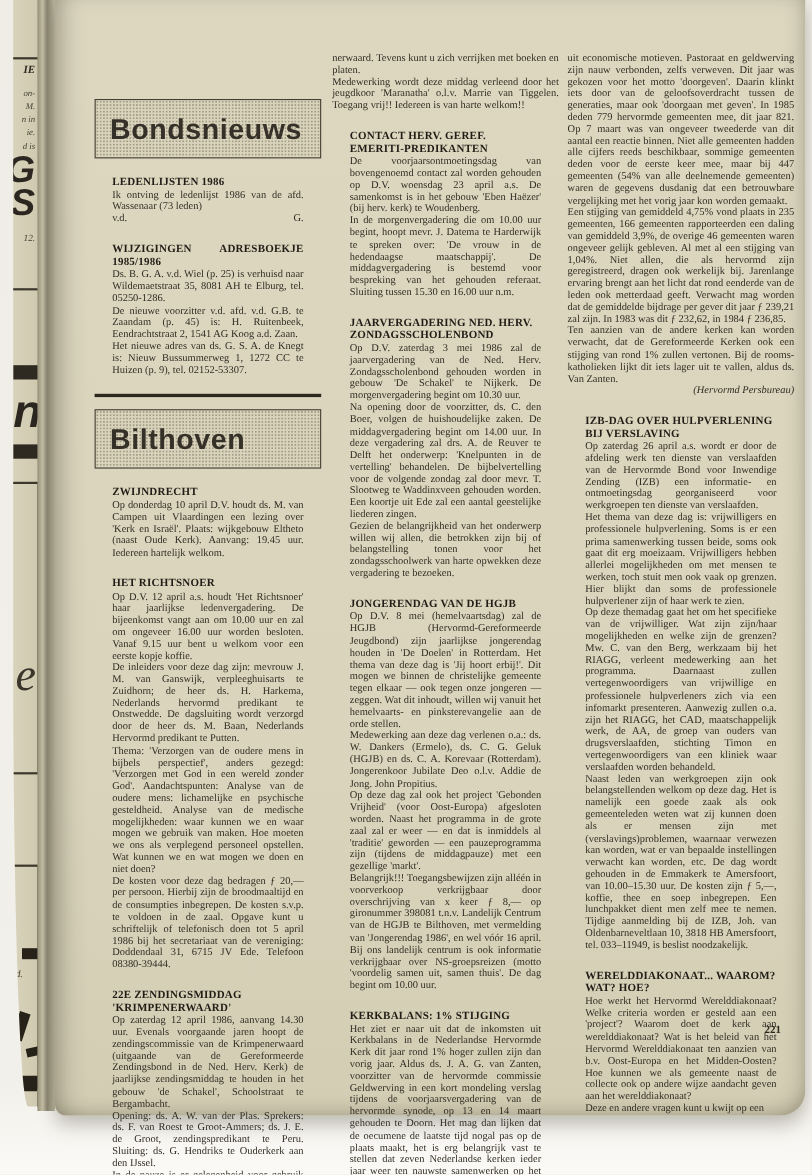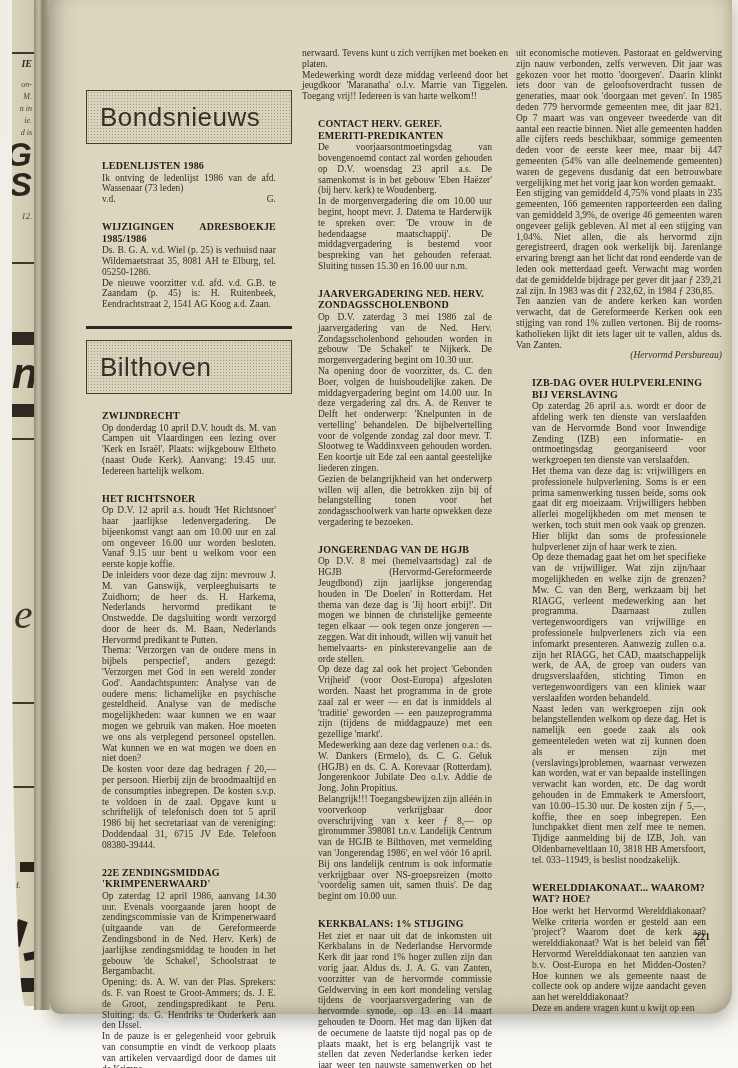--- a/index.html
+++ b/index.html
@@ -34,21 +34,21 @@
 
   .col{position:absolute;width:206px;font-size:9.5px;line-height:10.8px;color:#322d24;text-align:justify;}
   .col p{margin:0;}
   .col .article{margin:16px;}
   .col h3{font-size:10px;line-height:11.6px;margin:7px 0 1px;color:#211d16;letter-spacing:.2px;white-space:pre-line;}
   .col1{left:36px;top:90px;}
   .col2{left:252px;top:48px;}
   .col3{left:466px;top:48px;}
 
   .banner{height:52px;margin:0 0 11px;border:1px solid #433e30;display:flex;align-items:center;background-color:#d9d3bb;background-image:radial-gradient(rgba(96,90,70,.45) .75px,transparent .8px);background-size:3px 3px;}
-  .banner span{font-family:"Liberation Sans",sans-serif;font-size:26px;color:#363128;padding-left:13px;letter-spacing:.5px;}
+  .banner span{font-family:"Liberation Sans",sans-serif;font-size:26px;color:#363128;padding-left:13px;letter-spacing:.5px;font-weight:bold;}
   .rule{height:3px;background:#2c2820;margin:10px 0 11px;}
   .split-line{display:flex;justify-content:space-between;}
   .credit{text-align:right;font-style:italic;}
   .page-number{position:absolute;right:22px;top:931px;font-weight:bold;font-size:10px;color:#2b2720;}
 </style>
 </head>
 <body>
 
 <div class="scan">
 
@@ -89,20 +89,21 @@
           <p>Ik ontving de ledenlijst 1986 van de afd. Wassenaar (73 leden)</p>
           <div class="split-line">
             <span>v.d.</span>
             <span>G.</span>
           </div>
         </section>
         <section class="article">
           <h3>WIJZIGINGEN ADRESBOEKJE 1985/1986</h3>
           <p>Ds. B. G. A. v.d. Wiel (p. 25) is verhuisd naar Wildemaetstraat 35, 8081 AH te Elburg, tel. 05250-1286.</p>
           <p>De nieuwe voorzitter v.d. afd. v.d. G.B. te Zaandam (p. 45) is: H. Ruitenbeek, Eendrachtstraat 2, 1541 AG Koog a.d. Zaan.</p>
+          <p>Het nieuwe adres van ds. G. S. A. de Knegt is: Nieuw Bussummerweg 1, 1272 CC te Huizen (p. 9), tel. 02152-53307.</p>
         </section>
         <div class="rule"></div>
         <div class="banner">
           <span>Bilthoven</span>
         </div>
         <section class="article">
           <h3>ZWIJNDRECHT</h3>
           <p>Op donderdag 10 april D.V. houdt ds. M. van Campen uit Vlaardingen een lezing over 'Kerk en Israël'. Plaats: wijkgebouw Eltheto (naast Oude Kerk). Aanvang: 19.45 uur. Iedereen hartelijk welkom.</p>
         </section>
         <section class="article">
@@ -132,22 +133,22 @@
         <section class="article">
           <h3>JAARVERGADERING NED. HERV.
 ZONDAGSSCHOLENBOND</h3>
           <p>Op D.V. zaterdag 3 mei 1986 zal de jaarvergadering van de Ned. Herv. Zondagsscholenbond gehouden worden in gebouw 'De Schakel' te Nijkerk. De morgenvergadering begint om 10.30 uur.</p>
           <p>Na opening door de voorzitter, ds. C. den Boer, volgen de huishoudelijke zaken. De middagvergadering begint om 14.00 uur. In deze vergadering zal drs. A. de Reuver te Delft het onderwerp: 'Knelpunten in de vertelling' behandelen. De bijbelvertelling voor de volgende zondag zal door mevr. T. Slootweg te Waddinxveen gehouden worden. Een koortje uit Ede zal een aantal geestelijke liederen zingen.</p>
           <p>Gezien de belangrijkheid van het onderwerp willen wij allen, die betrokken zijn bij of belangstelling tonen voor het zondagsschoolwerk van harte opwekken deze vergadering te bezoeken.</p>
         </section>
         <section class="article">
           <h3>JONGERENDAG VAN DE HGJB</h3>
           <p>Op D.V. 8 mei (hemelvaartsdag) zal de HGJB (Hervormd-Gereformeerde Jeugdbond) zijn jaarlijkse jongerendag houden in 'De Doelen' in Rotterdam. Het thema van deze dag is 'Jij hoort erbij!'. Dit mogen we binnen de christelijke gemeente tegen elkaar — ook tegen onze jongeren — zeggen. Wat dit inhoudt, willen wij vanuit het hemelvaarts- en pinksterevangelie aan de orde stellen.</p>
+          <p>Medewerking aan deze dag verlenen o.a.: ds. W. Dankers (Ermelo), ds. C. G. Geluk (HGJB) en ds. C. A. Korevaar (Rotterdam). Jongerenkoor Jubilate Deo o.l.v. Addie de Jong. John Propitius.</p>
           <p>Op deze dag zal ook het project 'Gebonden Vrijheid' (voor Oost-Europa) afgesloten worden. Naast het programma in de grote zaal zal er weer — en dat is inmiddels al 'traditie' geworden — een pauzeprogramma zijn (tijdens de middagpauze) met een gezellige 'markt'.</p>
-          <p>Medewerking aan deze dag verlenen o.a.: ds. W. Dankers (Ermelo), ds. C. G. Geluk (HGJB) en ds. C. A. Korevaar (Rotterdam). Jongerenkoor Jubilate Deo o.l.v. Addie de Jong. John Propitius.</p>
           <p>Belangrijk!!! Toegangsbewijzen zijn alléén in voorverkoop verkrijgbaar door overschrijving van x keer ƒ 8,— op gironummer 398081 t.n.v. Landelijk Centrum van de HGJB te Bilthoven, met vermelding van 'Jongerendag 1986', en wel vóór 16 april. Bij ons landelijk centrum is ook informatie verkrijgbaar over NS-groepsreizen (motto 'voordelig samen uit, samen thuis'. De dag begint om 10.00 uur.</p>
         </section>
         <section class="article">
           <h3>KERKBALANS: 1% STIJGING</h3>
           <p>Het ziet er naar uit dat de inkomsten uit Kerkbalans in de Nederlandse Hervormde Kerk dit jaar rond 1% hoger zullen zijn dan vorig jaar. Aldus ds. J. A. G. van Zanten, voorzitter van de hervormde commissie Geldwerving in een kort mondeling verslag tijdens de voorjaarsvergadering van de hervormde synode, op 13 en 14 maart gehouden te Doorn. Het mag dan lijken dat de oecumene de laatste tijd nogal pas op de plaats maakt, het is erg belangrijk vast te stellen dat zeven Nederlandse kerken ieder jaar weer ten nauwste samenwerken op het gebied van de geldwerving onder de paraplu van Kerkbalans, zo zei ds. Van Zanten. En dat niet uitsluitend</p>
         </section>
       </div>
     <div class="col col3">
         <p>uit economische motieven. Pastoraat en geldwerving zijn nauw verbonden, zelfs verweven. Dit jaar was gekozen voor het motto 'doorgeven'. Daarin klinkt iets door van de geloofsoverdracht tussen de generaties, maar ook 'doorgaan met geven'. In 1985 deden 779 hervormde gemeenten mee, dit jaar 821. Op 7 maart was van ongeveer tweederde van dit aantal een reactie binnen. Niet alle gemeenten hadden alle cijfers reeds beschikbaar, sommige gemeenten deden voor de eerste keer mee, maar bij 447 gemeenten (54% van alle deelnemende gemeenten) waren de gegevens dusdanig dat een betrouwbare vergelijking met het vorig jaar kon worden gemaakt.</p>
         <p>Een stijging van gemiddeld 4,75% vond plaats in 235 gemeenten, 166 gemeenten rapporteerden een daling van gemiddeld 3,9%, de overige 46 gemeenten waren ongeveer gelijk gebleven. Al met al een stijging van 1,04%. Niet allen, die als hervormd zijn geregistreerd, dragen ook werkelijk bij. Jarenlange ervaring brengt aan het licht dat rond eenderde van de leden ook metterdaad geeft. Verwacht mag worden dat de gemiddelde bijdrage per gever dit jaar ƒ 239,21 zal zijn. In 1983 was dit ƒ 232,62, in 1984 ƒ 236,85.</p>

